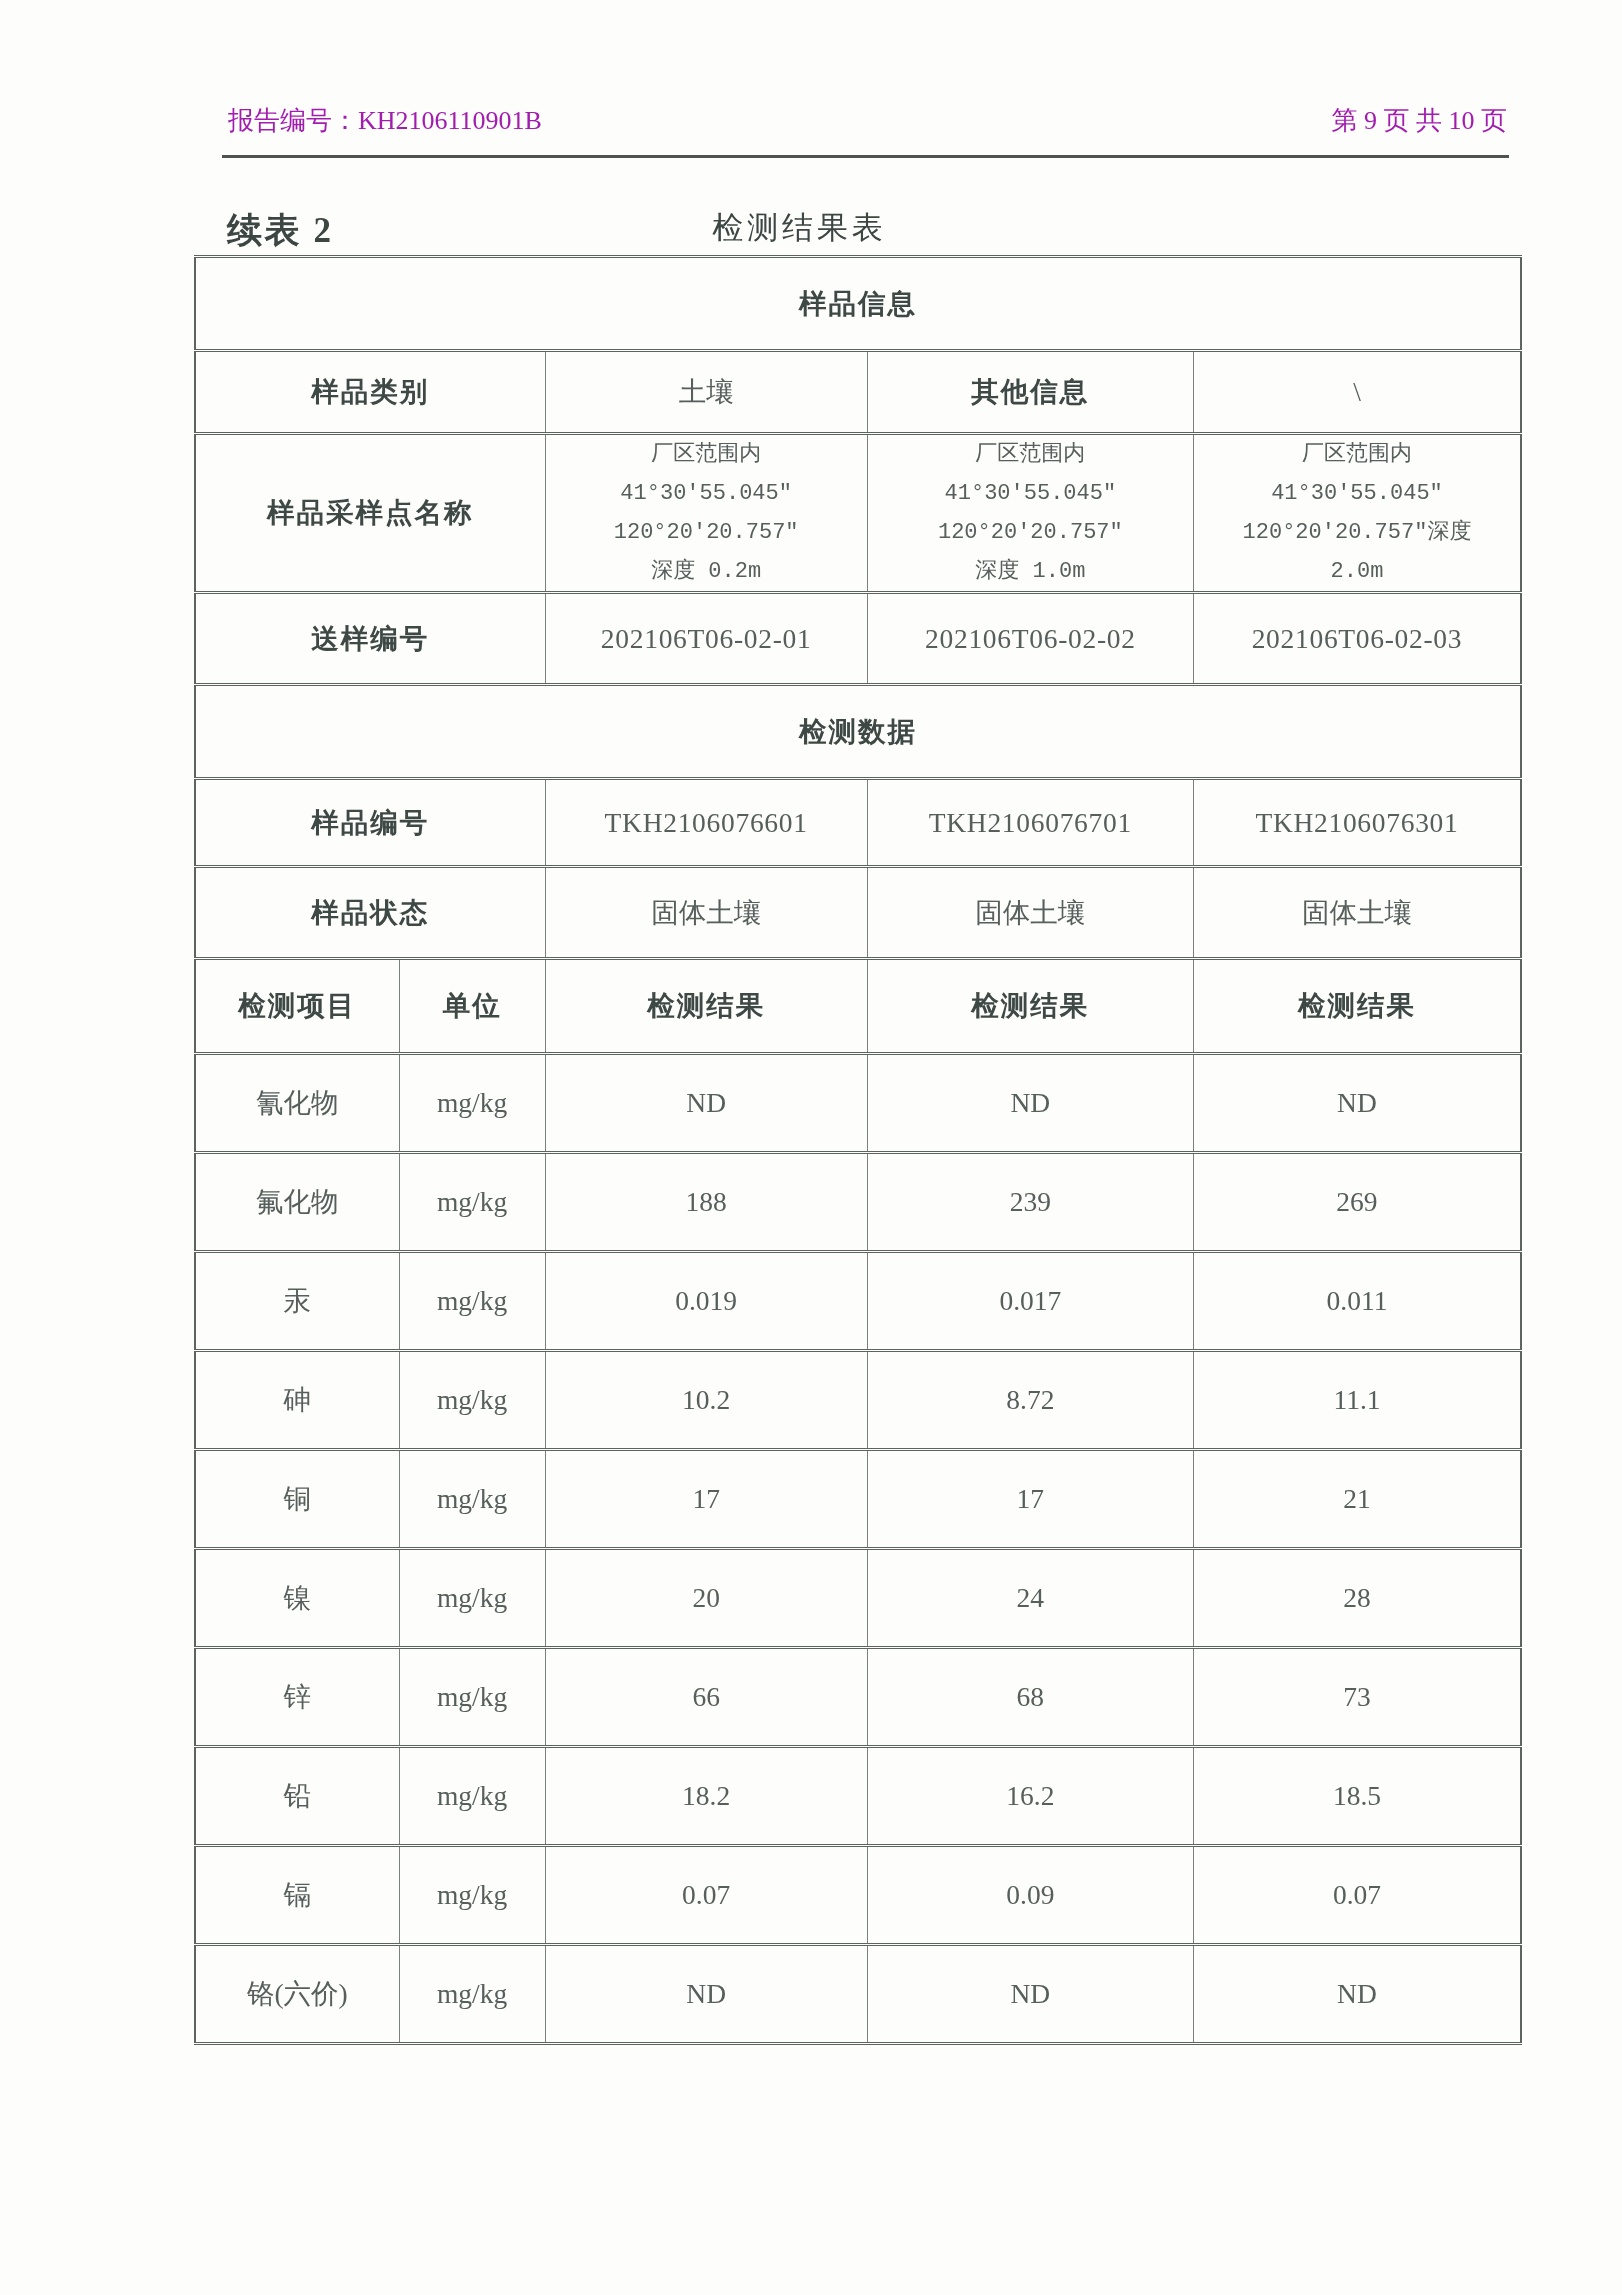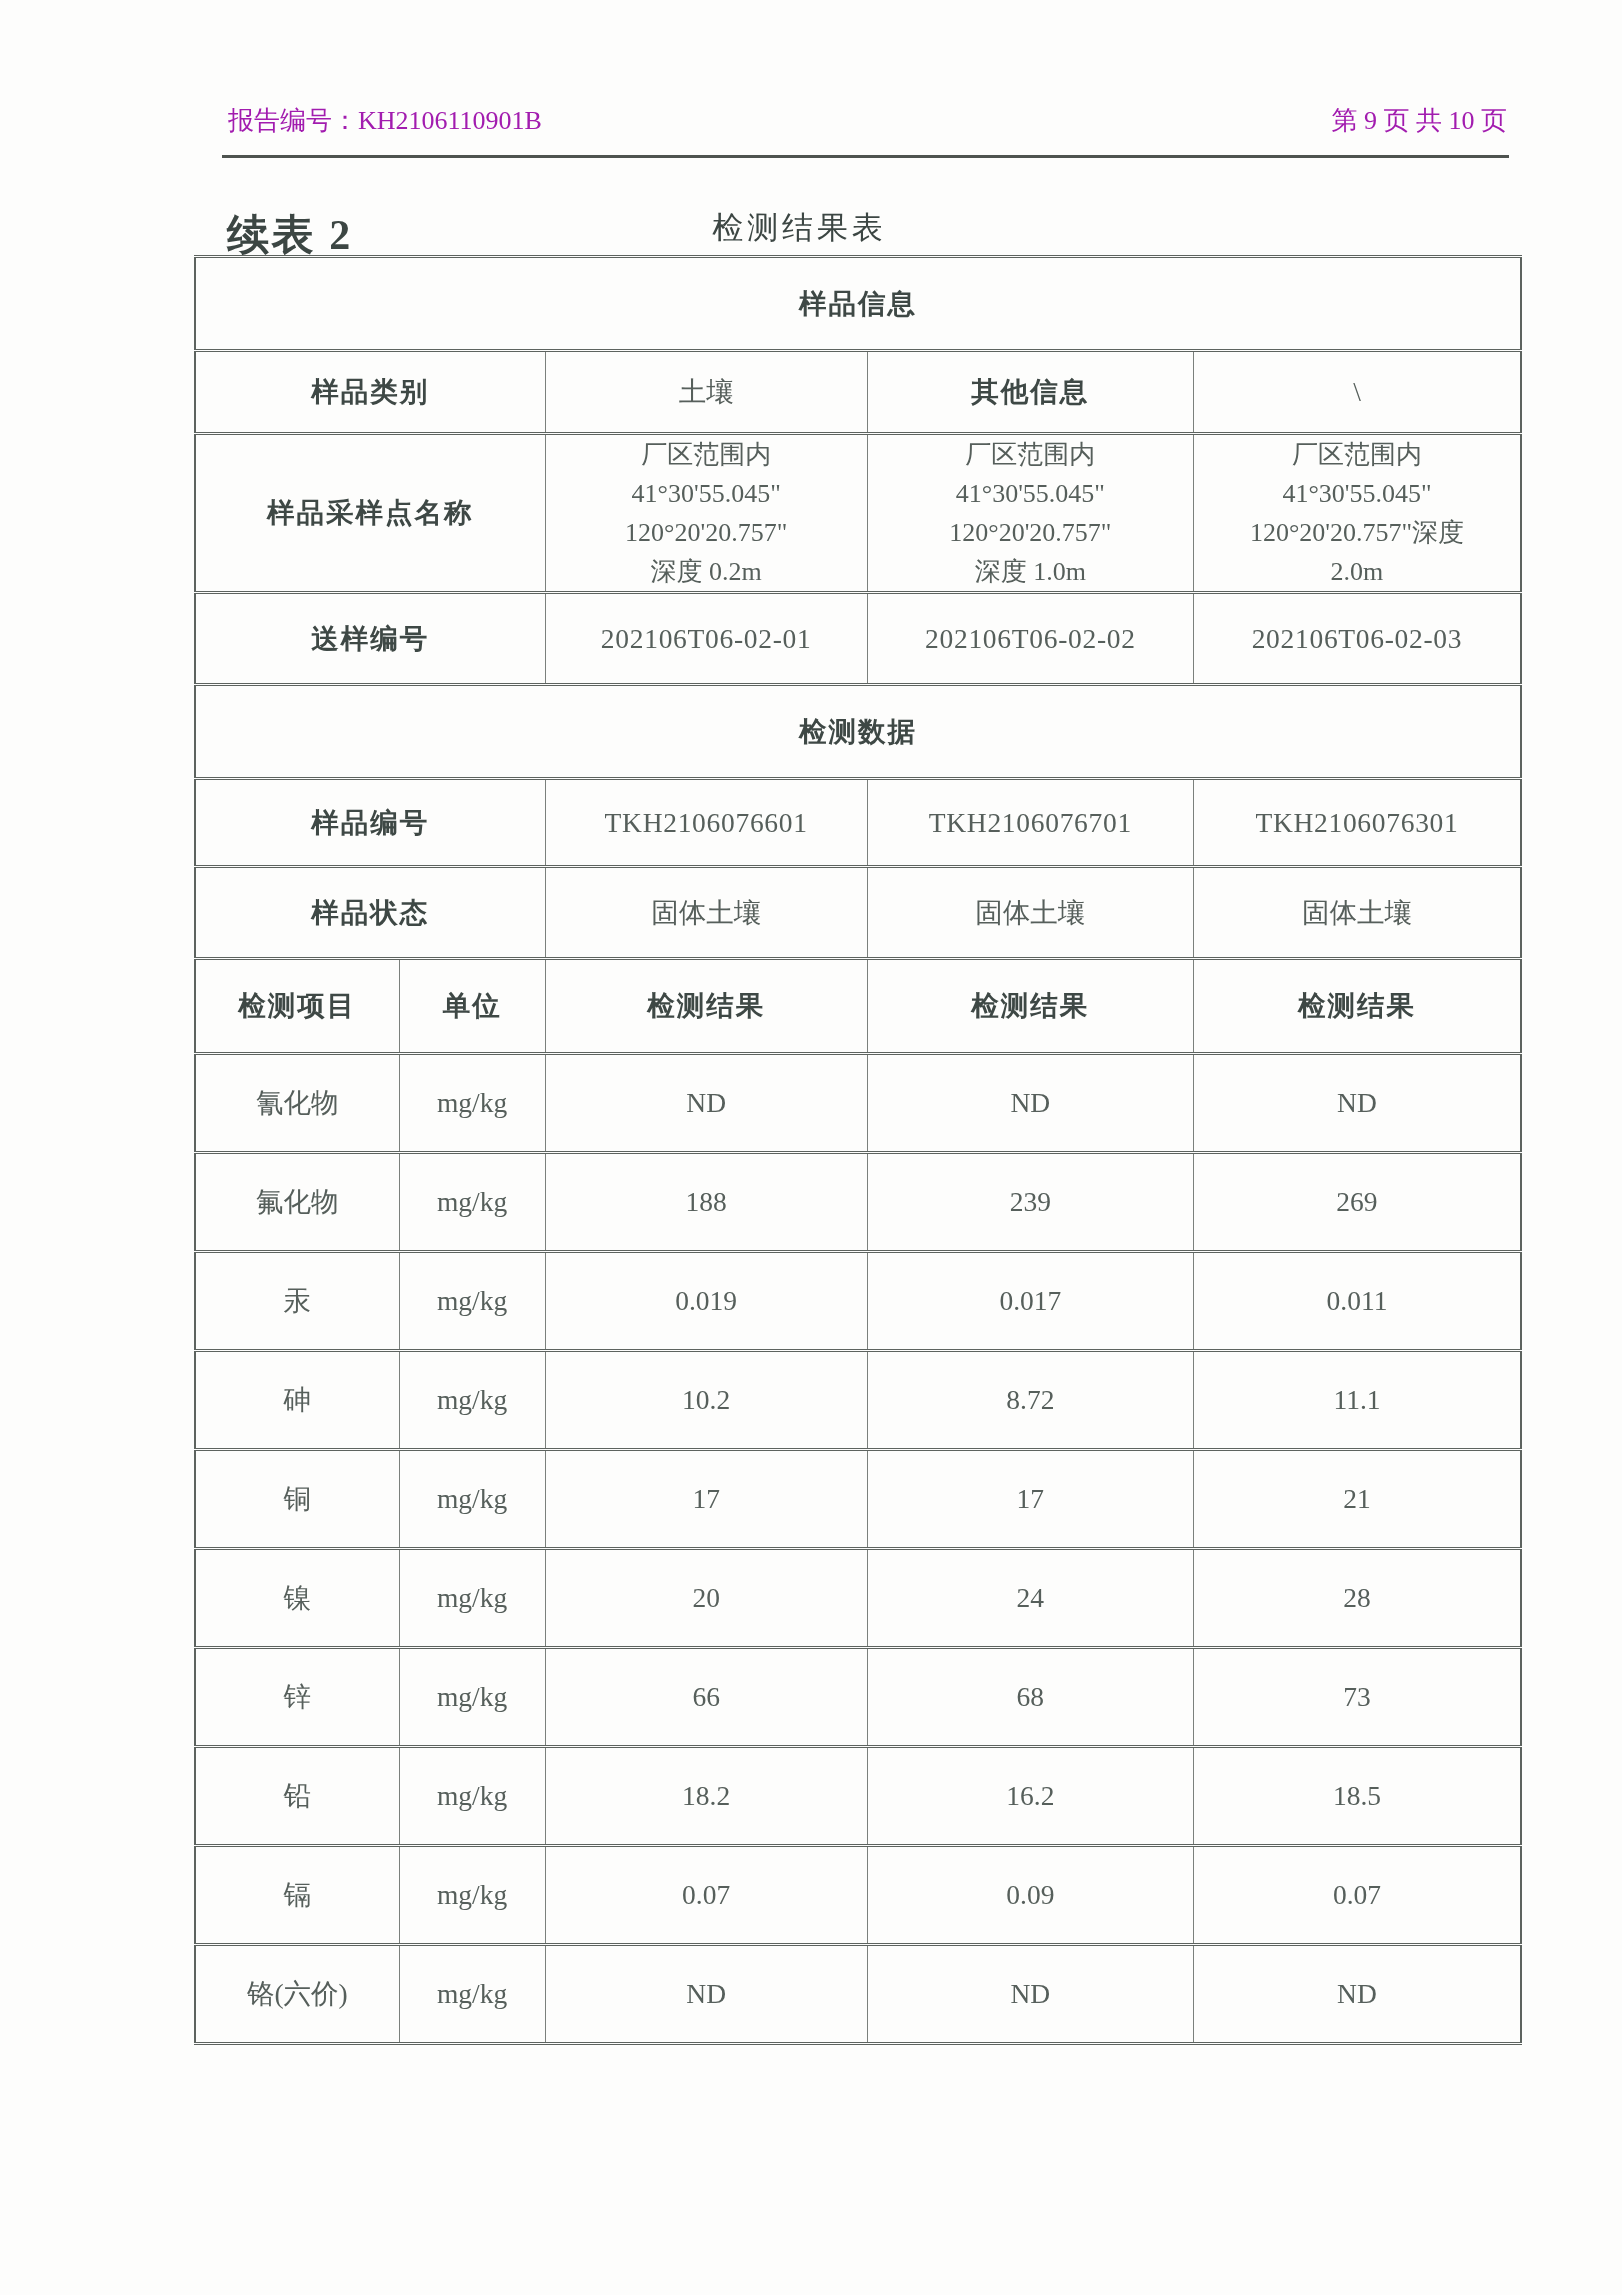--- a/index.html
+++ b/index.html
@@ -19,21 +19,21 @@
   }
   .header-rule {
     position:absolute; top:155px; left:222px; width:1287px; height:2.6px;
     background:#4e534f;
   }
 
   
   .caption { position:absolute; top:207px; left:194px; width:1328px; height:46px; }
   .caption .cont {
     position:absolute; left:33px; top:0;
-    font-size:42px; font-weight:bold; color:#3c4643; letter-spacing:2.6px;
+    font-size:35px; font-weight:bold; color:#3c4643; letter-spacing:2.6px;
   }
   .caption .main {
     position:absolute; left:0; top:0; width:1211px; text-align:center;
     font-size:31px; font-weight:normal; color:#3c4643; letter-spacing:3.9px;
   }
 
   
   table.results {
     position:absolute; top:255px; left:194px; width:1328px;
     border-collapse:collapse; table-layout:fixed;
@@ -41,21 +41,21 @@
     border:2px solid #5d635f; border-top:3.9px solid #565c58;
   }
   table.results td {
     border-left:1.3px solid #7b807c; border-right:1.3px solid #7b807c;
     border-top:3.3px double #5d635f; border-bottom:3.3px double #5d635f;
     text-align:center; vertical-align:middle; padding:0;
     overflow:hidden;
   }
   .lbl { font-weight:700; color:#3e4845; letter-spacing:2px; }
   .val { font-weight:400; color:#565f5b; }
-  .pt-cell { font-size:26px; color:#565f5b; }
+  .pt-cell { font-size:22px; color:#565f5b;font-family:Liberation Mono, monospace; }
   .pt-cell div { line-height:39px; }
   .mono-val { letter-spacing:0.7px; }
 </style>
 </head>
 <body>
 
 <div class="page">
 
   <div class="pagehead">
     <span>报告编号：KH2106110901B</span>

